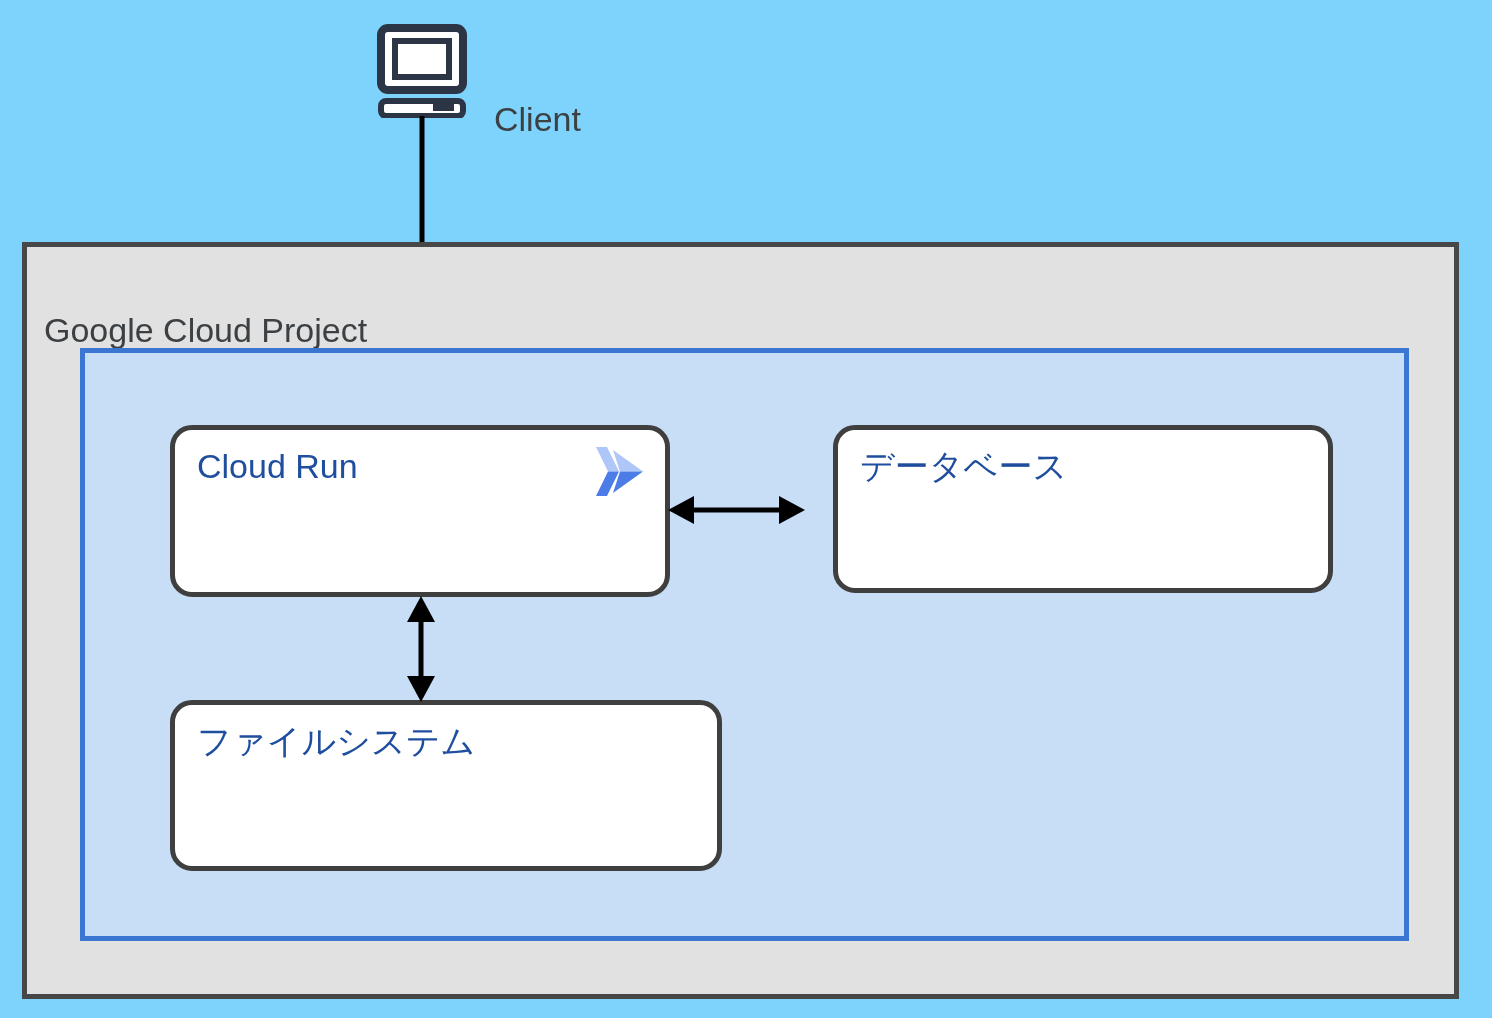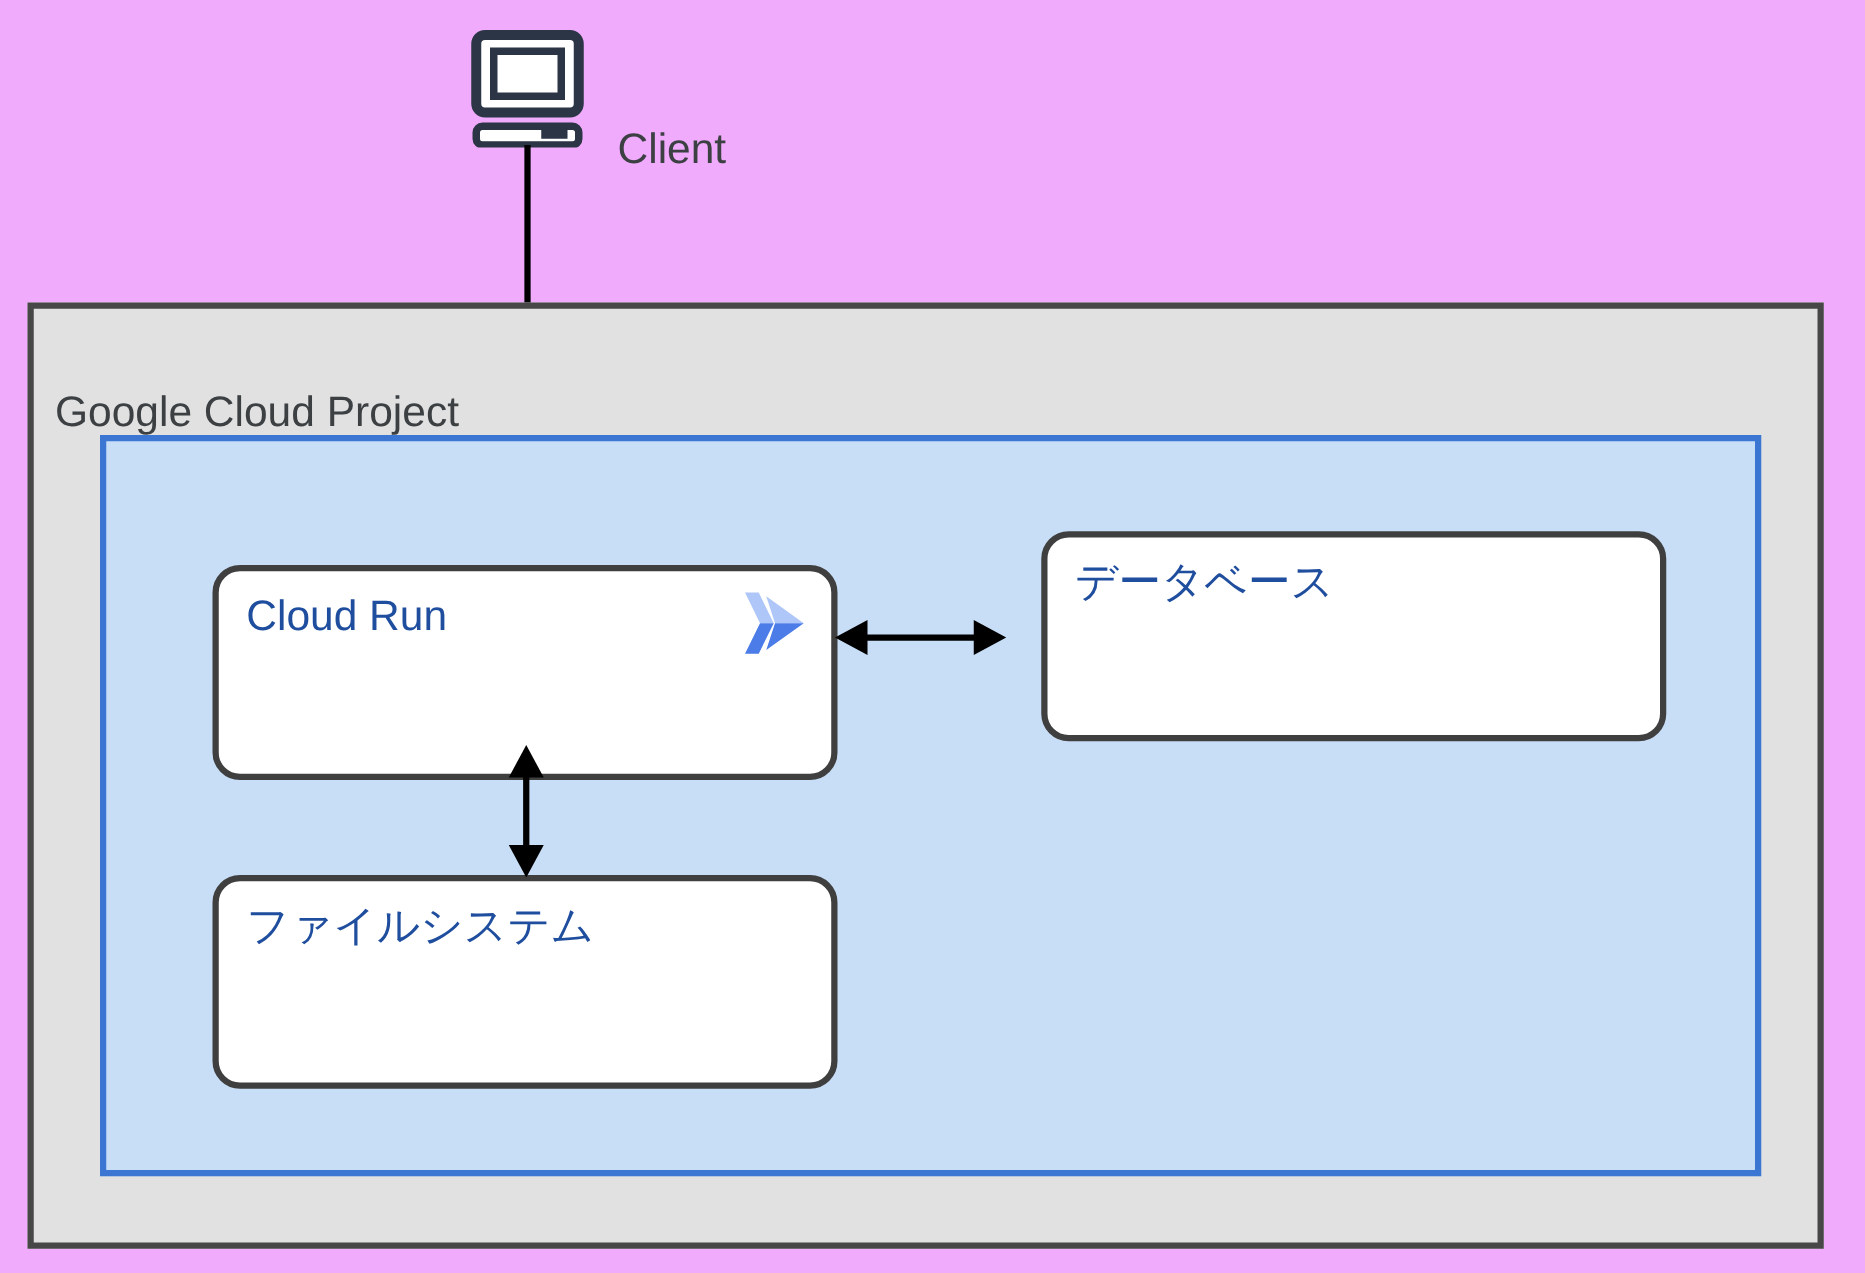--- a/index.html
+++ b/index.html
@@ -14,21 +14,21 @@
     --c-label_text:#3c4043;
     --c-arrow:#000000;
     --c-client_icon:#2b3545;
     --c-cloudrun_light:#aec6f8;
     --c-cloudrun_blue:#4c7ce8;
   }
   html,body{margin:0;padding:0;background:#ffffff;}
   .canvas{
     position:relative;
     width:1492px;height:1018px;
-    background:#f0abfc;
+    background:#7dd3fc;
     font-family:"Liberation Sans","DejaVu Sans",sans-serif;
     overflow:hidden;
   }
   .abs{position:absolute;}
 
   
   .client-label{
     position:absolute;left:494px;top:100px;
     font-size:34px;color:var(--c-label_text);
   }
@@ -55,23 +55,23 @@
 
   
   .node{
     position:absolute;
     box-sizing:border-box;
     background:var(--c-node_fill);
     border:5px solid var(--c-node_border);
     border-radius:22px;
     padding:15px 22px 0 22px;
   }
-  .node-cloud-run{left:170px;top:425px;width:500px;height:172px;margin-top:27px;}
+  .node-cloud-run{left:170px;top:425px;width:500px;height:172px;}
   .node-database{left:805px;top:425px;width:500px;height:168px;margin-left:28px;}
-  .node-filesystem{left:170px;top:700px;width:500px;height:171px;}
+  .node-filesystem{left:170px;top:700px;width:552px;height:171px;}
   .node-title-row{display:flex;justify-content:space-between;align-items:flex-start;}
   .node-title{
     font-size:34px;line-height:1.25;
     color:var(--c-title_text);
   }
   .node-subtitle{
     margin-top:14px;
     font-size:27px;line-height:1.1;
     color:var(--c-body_text);
   }

